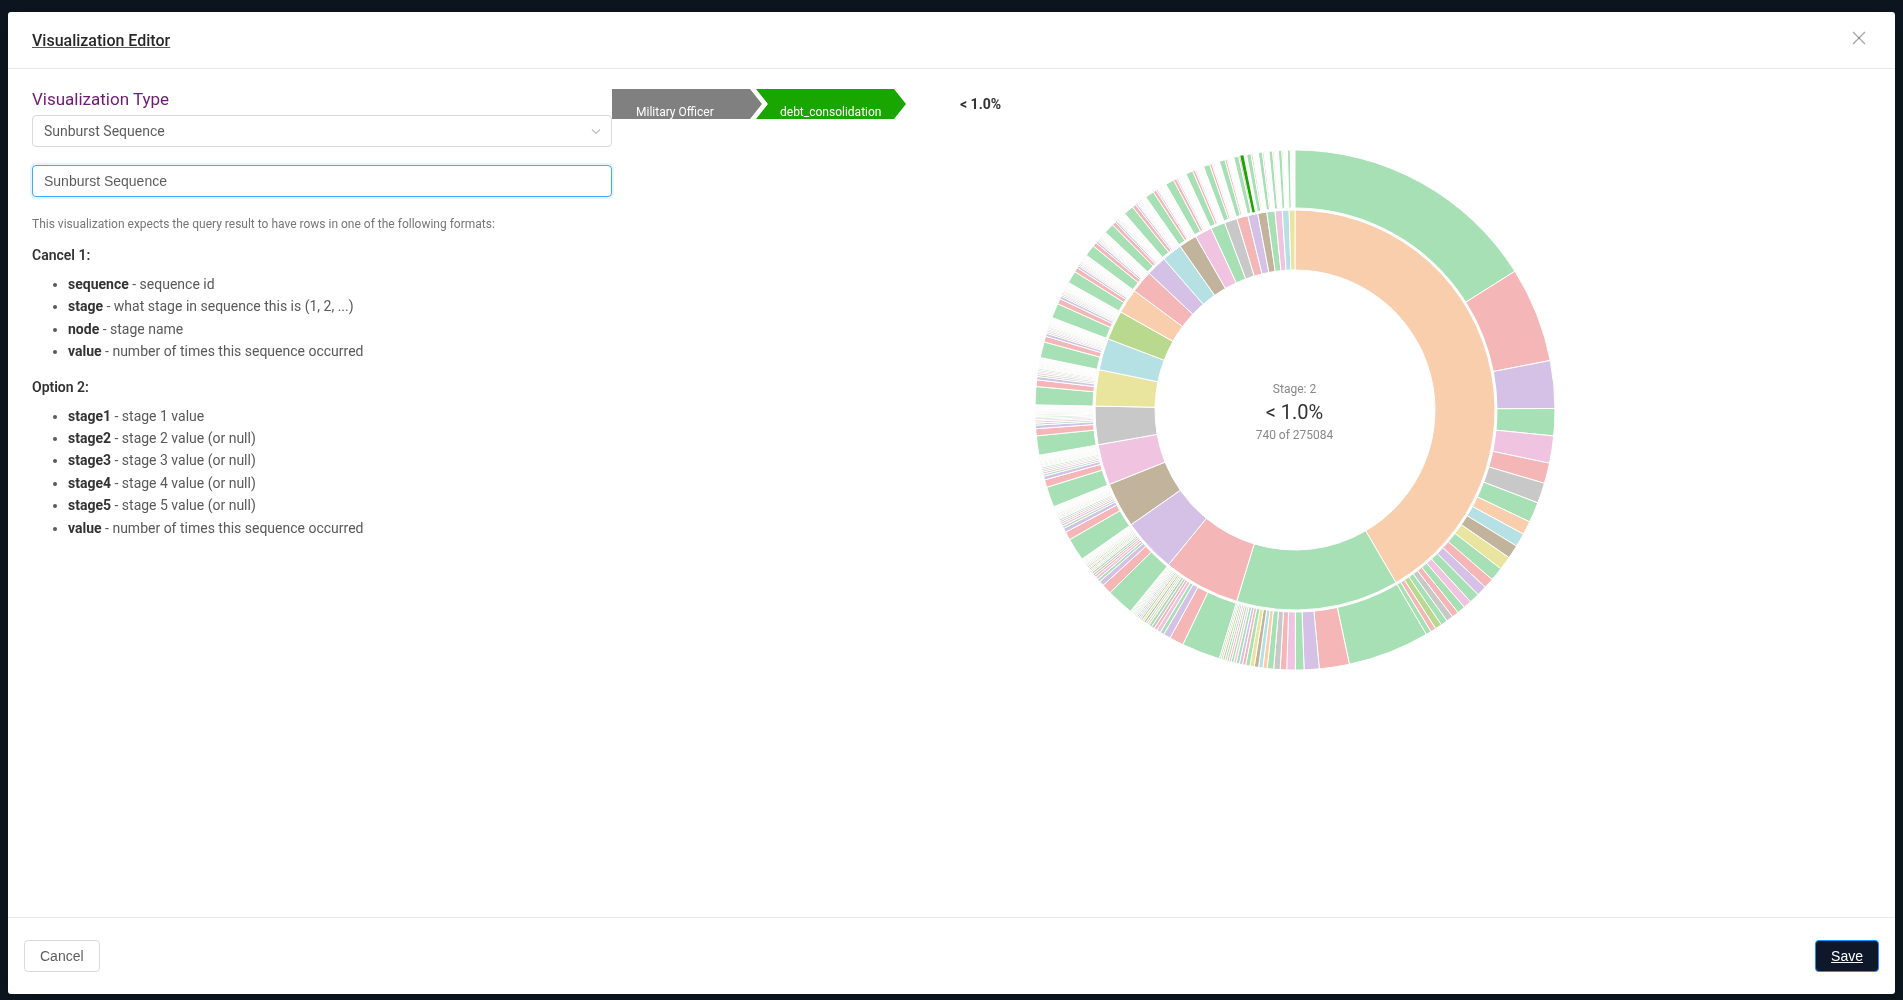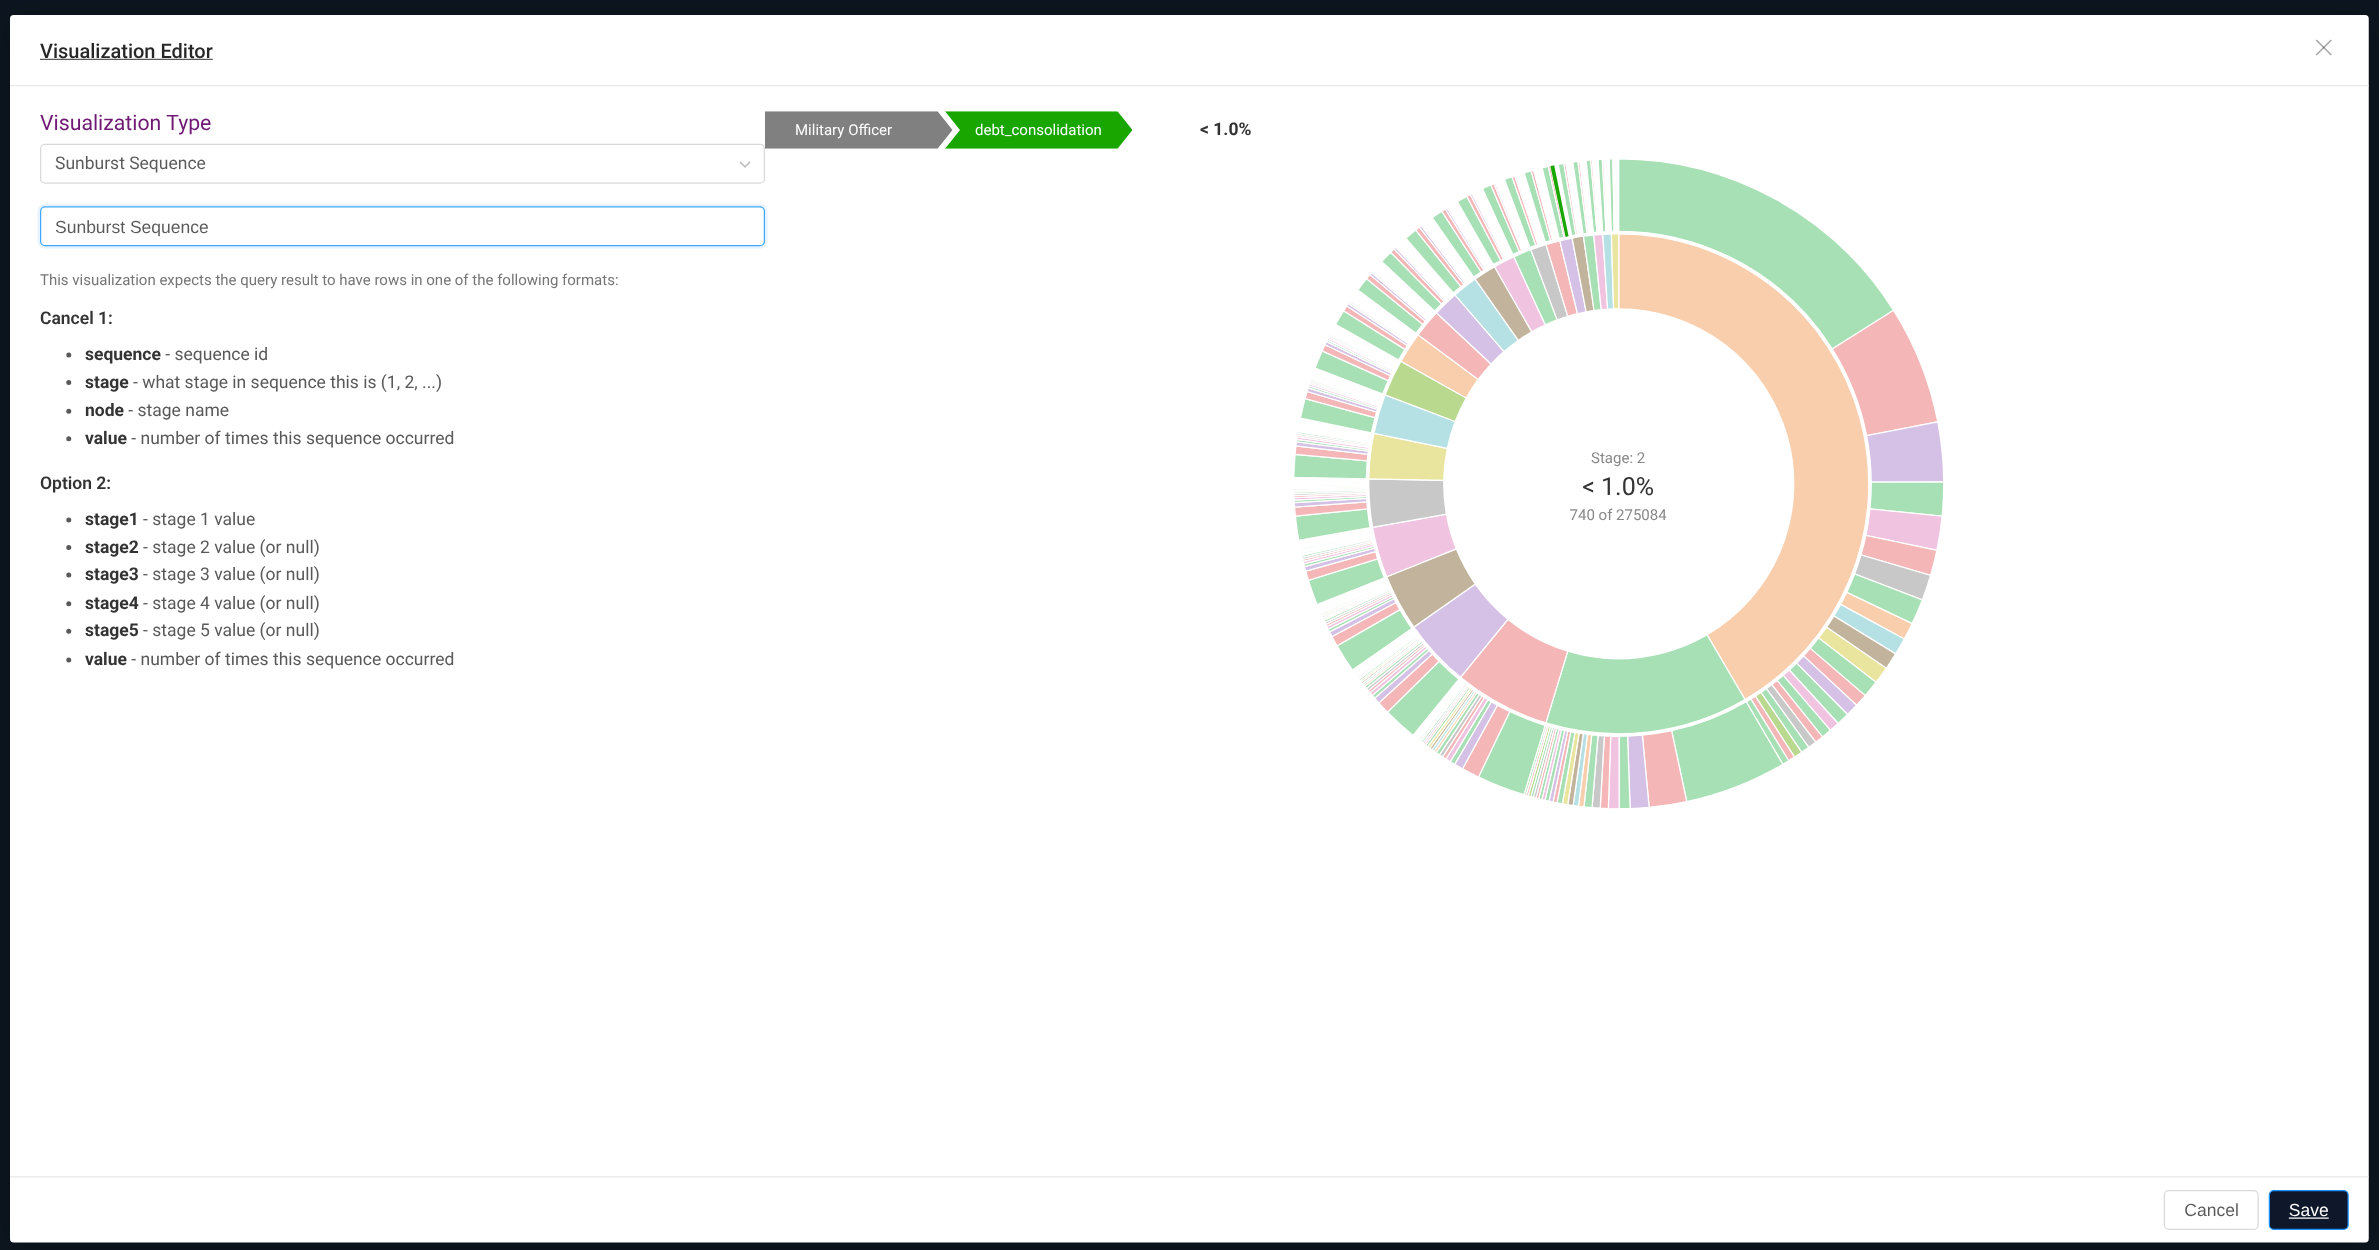--- a/index.html
+++ b/index.html
@@ -73,23 +73,23 @@
     outline: none;
     box-shadow: 0 0 0 2px rgba(24,144,255,0.1);
   }
   .help-text { color: #767676; font-size: 12px; margin-bottom: 14px; line-height: 1.5; }
   .opt-heading { font-weight: 600; color: #333; margin: 14px 0 10px 0; font-size: 14px; }
   ul.fmtlist { list-style: disc; padding-left: 36px; margin: 0 0 16px 0; }
   ul.fmtlist li { line-height: 1.6; color: #595959; font-size: 14px; }
   ul.fmtlist li b { color: #333; font-weight: 700; }
   .modal-footer {
     border-top: 1px solid #e8e8e8;
-    padding: 10px 16px;
+    padding: 22px 16px;
     display: flex;
-    justify-content: flex-end;
+    justify-content: space-between;
     gap: 8px;
   }
   .btn {
     height: 32px;
     padding: 0 15px;
     border-radius: 4px;
     border: 1px solid #d9d9d9;
     background: #fff;
     color: rgba(0,0,0,0.65);
     font-size: 14px;
@@ -100,32 +100,32 @@
     border-color: #1890ff;
     color: #fff;
     text-decoration: underline;
   }
 
   
   .trail { position: absolute; top: 0; left: 0; display: flex; align-items: center; height: 30px; }
   .crumb {
     height: 30px;
     display: inline-flex;
-    align-items: center;
+    align-items: flex-end;
     color: #fff;
     font-size: 12px;
     padding: 0 18px 0 24px;
     position: relative;
     margin-right: -6px;
   }
   .crumb svg { position: absolute; top:0; left:0; width:100%; height:100%; z-index: 0; }
   .crumb span { position: relative; z-index: 1; white-space: nowrap; }
   .trail-pct { font-weight: 700; color: #333; font-size: 14px; margin-left: 60px; }
 
-  .sunburst-wrap { position: absolute; top: 33px; left: 50%; transform: translateX(-40%); }
+  .sunburst-wrap { position: absolute; top: 56px; left: 50%; transform: translateX(-40%); }
   .center-label { position: absolute; top: 50%; left: 50%; transform: translate(-50%,-50%); text-align: center; color: #777; }
   .center-label .stage { font-size: 12px; color: #888; margin-bottom: 4px; }
   .center-label .pct { font-size: 20px; color: #333; font-weight: 400; margin-bottom: 4px; }
   .center-label .counts { font-size: 12px; color: #888; }
 
 </style>
 </head>
 <body>
 
 <div class="backdrop"></div>

